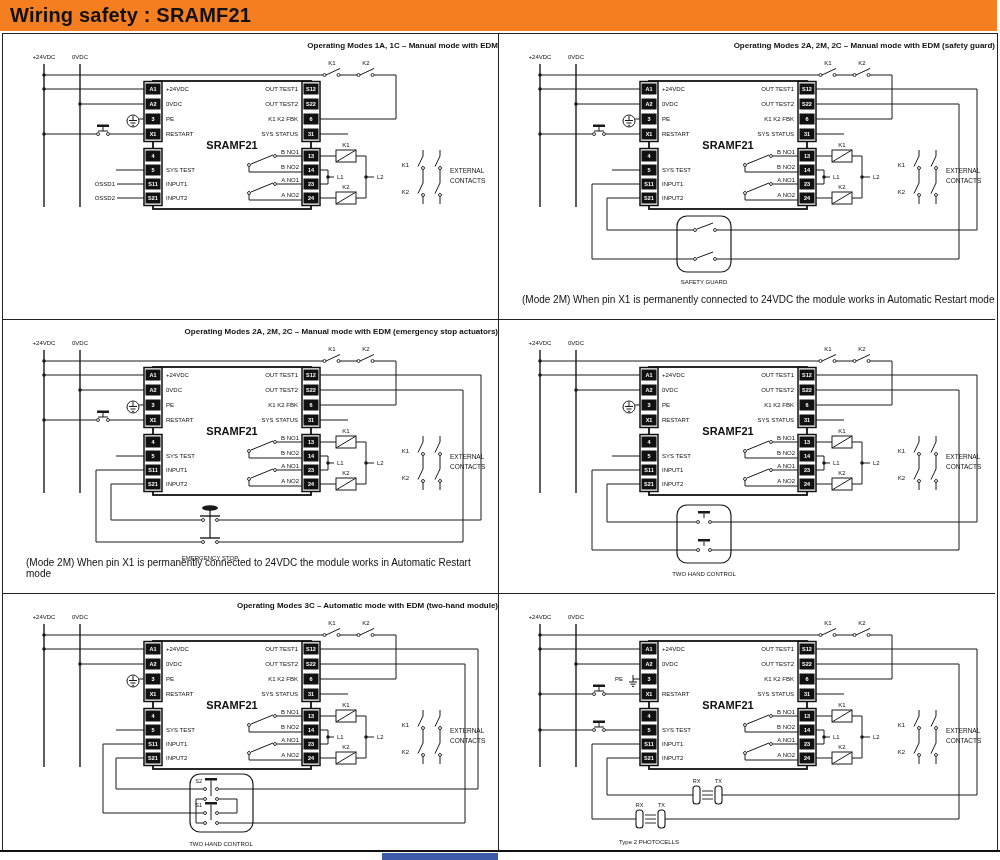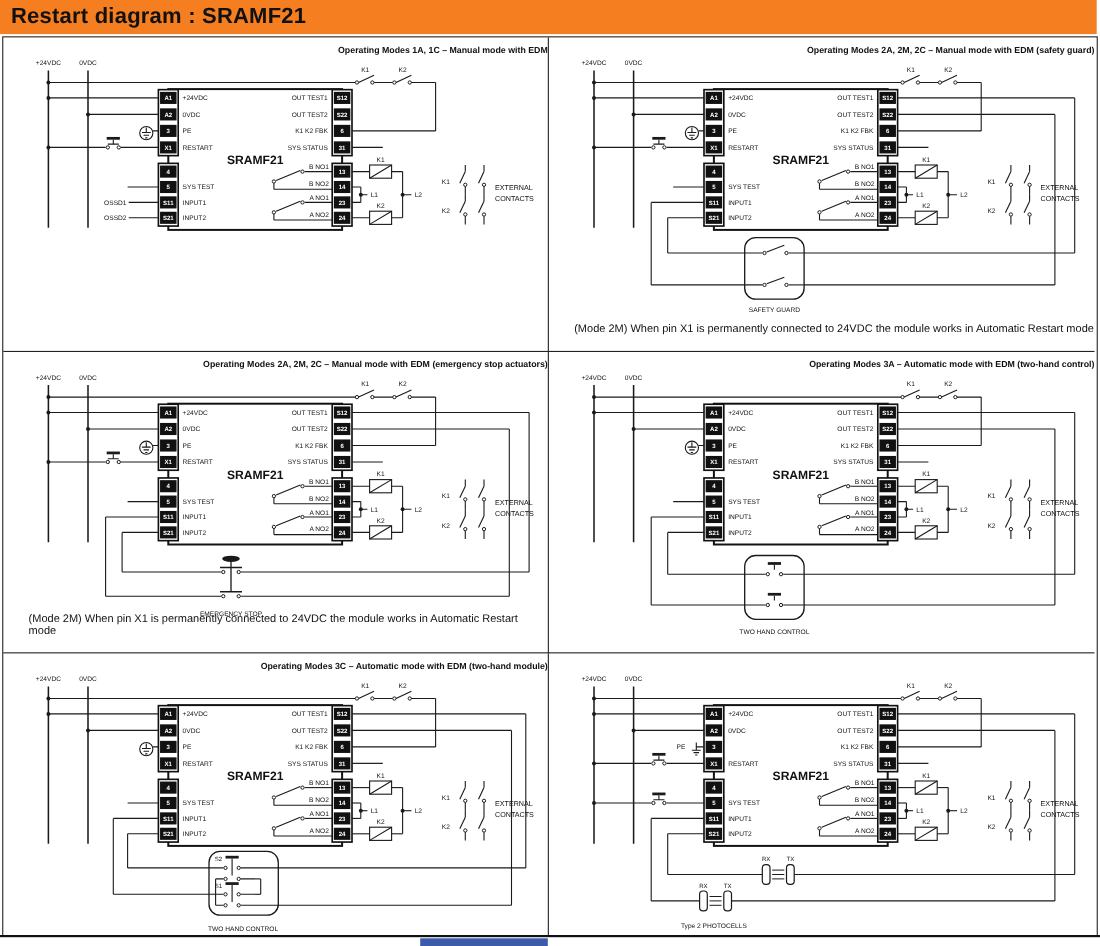--- a/index.html
+++ b/index.html
@@ -15,21 +15,21 @@
   .pnote{position:absolute;bottom:14px;left:23px;font-size:10px;color:#111;}
   .psvg{position:absolute;top:0;left:0;}
   #footer{position:absolute;left:0;bottom:0;width:1000px;height:8px;background:#fff;border-top:2px solid #111;}
   #footer .bluebar{position:absolute;left:382px;top:1px;width:116px;height:7px;}
 </style>
 </head>
 <body>
 
 <div id="page">
   <div id="header" style="background: rgb(245, 126, 32);">
-    <div class="htitle">Restart diagram : SRAMF21</div>
+    <div class="htitle">Wiring safety : SRAMF21</div>
   </div>
 
   <div id="content">
     <section class="panel p-br p-bb">
       <svg class="psvg" width="496" height="286">
           <text x="41" y="25" font-size="6" text-anchor="middle" fill="#111" font-weight="normal">+24VDC</text>
           <text x="77" y="25" font-size="6" text-anchor="middle" fill="#111" font-weight="normal">0VDC</text>
           <line x1="41" y1="30" x2="41" y2="173" stroke="#1a1a1a" stroke-width="1.4"></line>
           <line x1="77" y1="30" x2="77" y2="173" stroke="#1a1a1a" stroke-width="1.4"></line>
           <rect x="150" y="47" width="158" height="128" rx="0" fill="#fff" stroke="#111" stroke-width="1.8"></rect>
@@ -683,21 +683,20 @@
           <circle cx="211" cy="202" r="1.5" fill="#fff" stroke="#1a1a1a" stroke-width="0.9"></circle>
           <line x1="213" y1="202" x2="232" y2="202" stroke="#1a1a1a" stroke-width="1"></line>
           <rect x="199" y="219" width="12" height="2.5" rx="0" fill="#1a1a1a" stroke="none" stroke-width="1"></rect>
           <line x1="205" y1="221.5" x2="205" y2="226" stroke="#1a1a1a" stroke-width="1"></line>
           <line x1="178" y1="230" x2="197" y2="230" stroke="#1a1a1a" stroke-width="1"></line>
           <circle cx="199" cy="230" r="1.5" fill="#fff" stroke="#1a1a1a" stroke-width="0.9"></circle>
           <circle cx="211" cy="230" r="1.5" fill="#fff" stroke="#1a1a1a" stroke-width="0.9"></circle>
           <line x1="213" y1="230" x2="232" y2="230" stroke="#1a1a1a" stroke-width="1"></line>
           <text x="205" y="256" font-size="6" text-anchor="middle" fill="#111" font-weight="normal">TWO HAND CONTROL</text>
         </svg>
-      <div class="ptitle">Operating Modes 3A – Automatic mode with EDM (two-hand control)</div>
       <div class="pnote"></div>
     </section>
     <section class="panel p-br">
       <svg class="psvg" width="496" height="257">
           <text x="41" y="25" font-size="6" text-anchor="middle" fill="#111" font-weight="normal">+24VDC</text>
           <text x="77" y="25" font-size="6" text-anchor="middle" fill="#111" font-weight="normal">0VDC</text>
           <line x1="41" y1="30" x2="41" y2="173" stroke="#1a1a1a" stroke-width="1.4"></line>
           <line x1="77" y1="30" x2="77" y2="173" stroke="#1a1a1a" stroke-width="1.4"></line>
           <rect x="150" y="47" width="158" height="128" rx="0" fill="#fff" stroke="#111" stroke-width="1.8"></rect>
           <text x="229" y="115" font-size="11" text-anchor="middle" fill="#111" font-weight="bold">SRAMF21</text>

